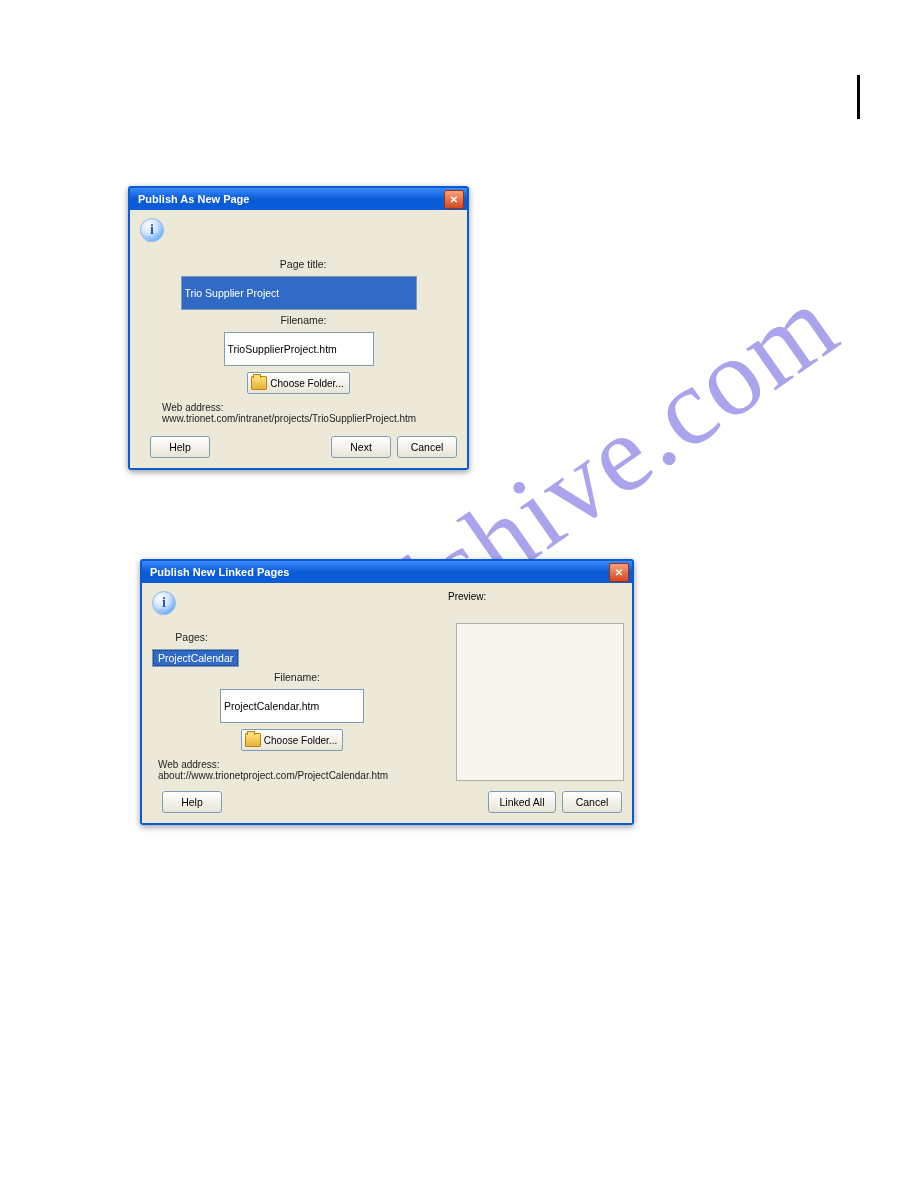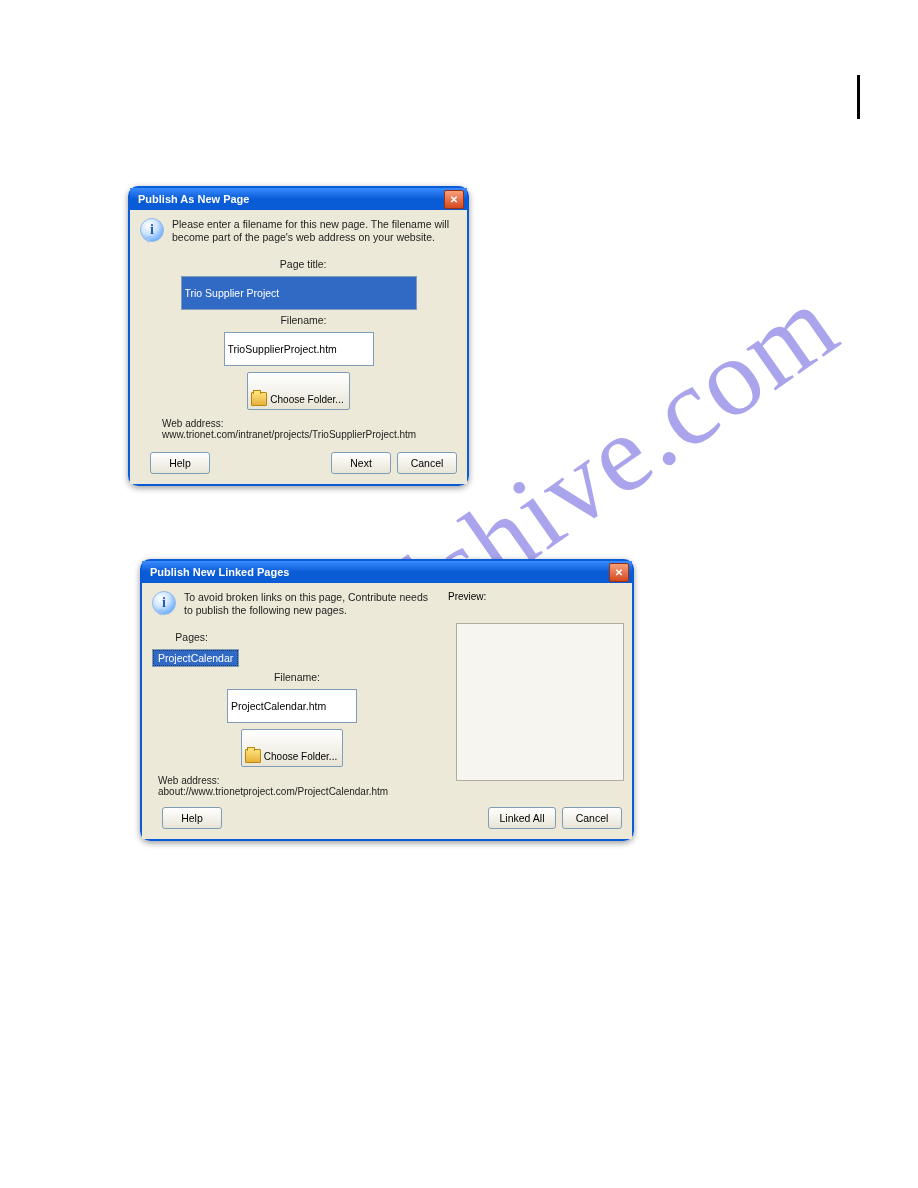--- a/index.html
+++ b/index.html
@@ -28,21 +28,21 @@
     transform-origin: top left;
     pointer-events: none;
     font-family: Georgia, serif;
     letter-spacing: 2px;
     top: 720px;
     left: 130px;
   }
   .dialog {
     position: absolute;
     border: 2px solid #0a5bd6;
-    border-radius: 10px;
+    border-radius: 3px;
     background: linear-gradient(to bottom, #0a6cff, #0a5bd6);
     box-shadow: 0 2px 6px rgba(0,0,0,0.4);
     font-size: 11px;
   }
   .dialog.small { left: 128px; top: 186px; width: 337px; }
   .dialog.large { left: 140px; top: 559px; width: 490px; }
   .titlebar {
     display: flex;
     align-items: center;
     height: 22px;
@@ -110,21 +110,21 @@
     font-size: 10.5px;
     padding: 16px 3px;
     box-sizing: border-box;
   }
   .txt-input.sel { background:#316ac5; color:#fff; }
   .choose-folder {
     height: 20px;
     border: 1px solid #7f9db9;
     background: linear-gradient(to bottom, #fff, #e8e5d6);
     font-size: 10px;
-    padding: 16px 5px 0 3px;
+    padding: 0 5px 0 3px;
     display:flex; align-items:center; gap:3px;
     border-radius: 2px;
     cursor:pointer;
   }
   .folder-glyph {
     width:14px;height:12px;
     background: linear-gradient(to bottom,#ffe07a,#e6b23c);
     border:1px solid #b8860b;
     border-radius:1px;
     position:relative;
@@ -187,21 +187,20 @@
     <div class="close-btn">
       <span>✕</span>
     </div>
   </div>
   <div class="body">
     <div class="info-row">
       <div class="info-icon">
         <div class="bubble">i</div>
           <div class="tail"></div>
       </div>
-      <div class="msg">Please enter a filename for this new page. The filename will become part of the page's web address on your website.</div>
     </div>
     <div class="form-area">
       <div class="form-row">
         <div class="lbl">Page title:</div>
         <input class="txt-input sel" style="width: 236px;" value="Trio Supplier Project">
       </div>
       <div class="form-row">
         <div class="lbl">Filename:</div>
         <input class="txt-input" style="width: 150px;" value="TrioSupplierProject.htm">
         <div class="choose-folder">
@@ -234,39 +233,38 @@
     </div>
   </div>
   <div class="body">
     <div style="display:flex">
       <div style="flex:1">
         <div class="info-row">
           <div class="info-icon">
             <div class="bubble">i</div>
               <div class="tail"></div>
           </div>
-          <div class="msg">To avoid broken links on this page, Contribute needs to publish the following new pages.</div>
         </div>
       </div>
       <div style="width:176px;padding:6px 10px 0 0">
         <div class="preview-lbl">Preview:</div>
       </div>
     </div>
 
     <div class="two-col">
       <div class="left-col">
         <div class="form-row" style="align-items:flex-start">
           <div class="lbl">Pages:</div>
           <div class="listbox" style="flex:1">
             <div class="listitem">ProjectCalendar</div>
           </div>
         </div>
         <div class="form-row">
           <div class="lbl">Filename:</div>
-          <input class="txt-input" style="width: 130px;" value="ProjectCalendar.htm">
+          <input class="txt-input" style="width: 144px;" value="ProjectCalendar.htm">
           <div class="choose-folder">
             <span class="folder-glyph"></span>
             <span>Choose Folder...</span>
           </div>
         </div>
         <div class="webaddr" style="padding-left:6px">Web address: about://www.trionetproject.com/ProjectCalendar.htm</div>
       </div>
       <div class="preview-col">
         <div class="preview-box"></div>
       </div>

